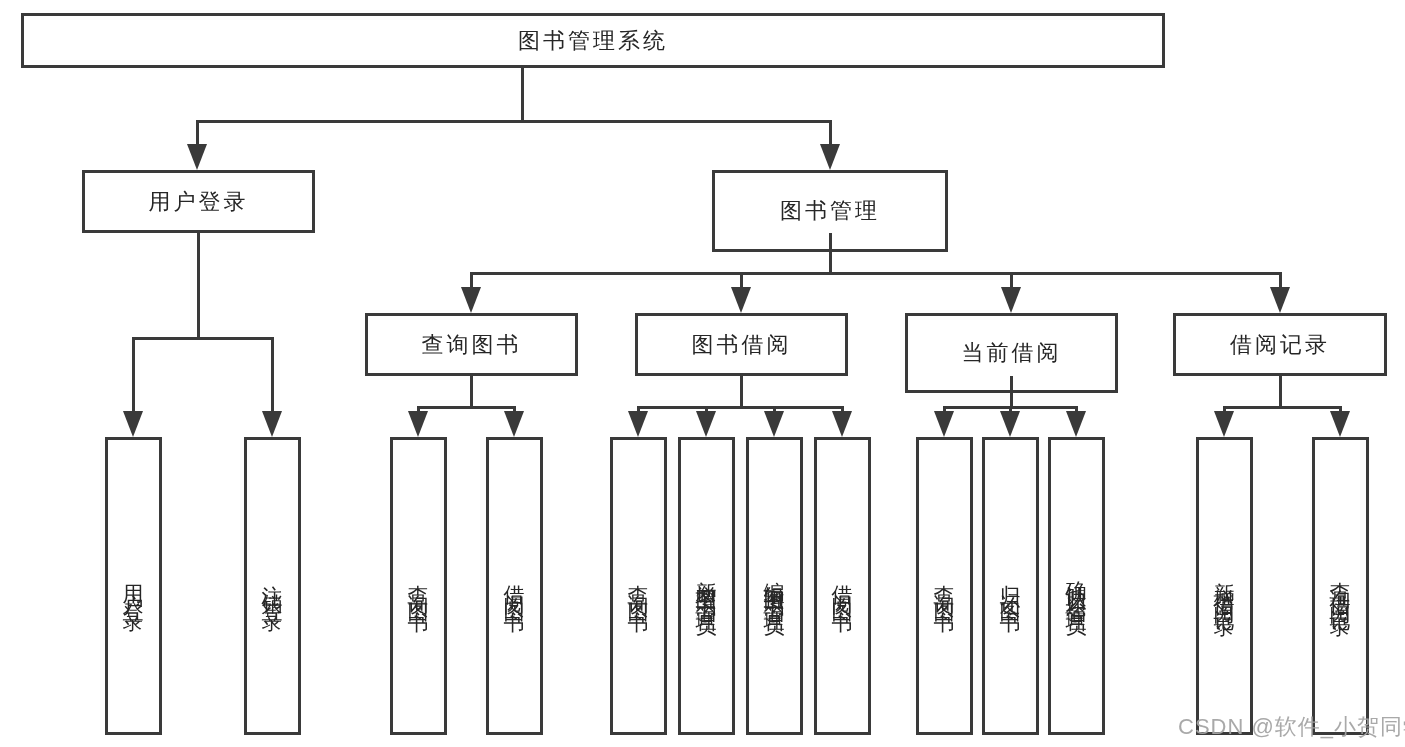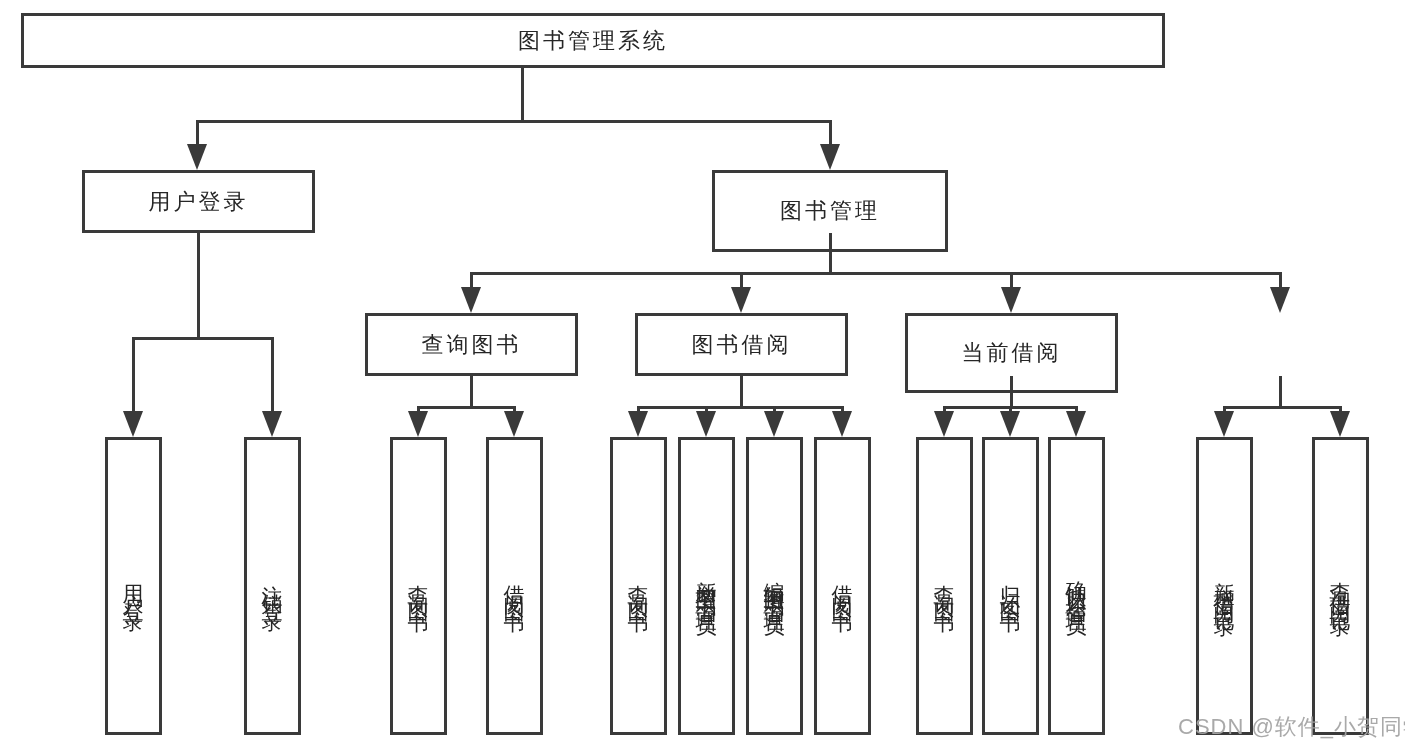--- a/index.html
+++ b/index.html
@@ -92,20 +92,23 @@
 
   <div class="box" style="left:365px;top:313px;width:213px;height:63px;">
     <span class="h-label">查询图书</span>
   </div>
   <div class="box" style="left:635px;top:313px;width:213px;height:63px;align-items:center;">
     <span class="h-label">图书借阅</span>
   </div>
   <div class="box" style="left:905px;top:313px;width:213px;height:80px;">
     <span class="h-label">当前借阅</span>
   </div>
+  <div class="box" style="left:1173px;top:313px;width:214px;height:63px;">
+    <span class="h-label">借阅记录</span>
+  </div>
 
   <div class="vline" style="left:470px;top:376px;height:30px;"></div>
   <div class="hline" style="left:417px;top:406px;width:99px;"></div>
   <div class="vline" style="left:417px;top:406px;height:8px;"></div>
   <div class="arrow" style="left:408px;top:411px;"></div>
   <div class="vline" style="left:513px;top:406px;height:8px;"></div>
   <div class="arrow" style="left:504px;top:411px;"></div>
 
   <div class="vline" style="left:740px;top:376px;height:30px;"></div>
   <div class="hline" style="left:637px;top:406px;width:207px;"></div>

